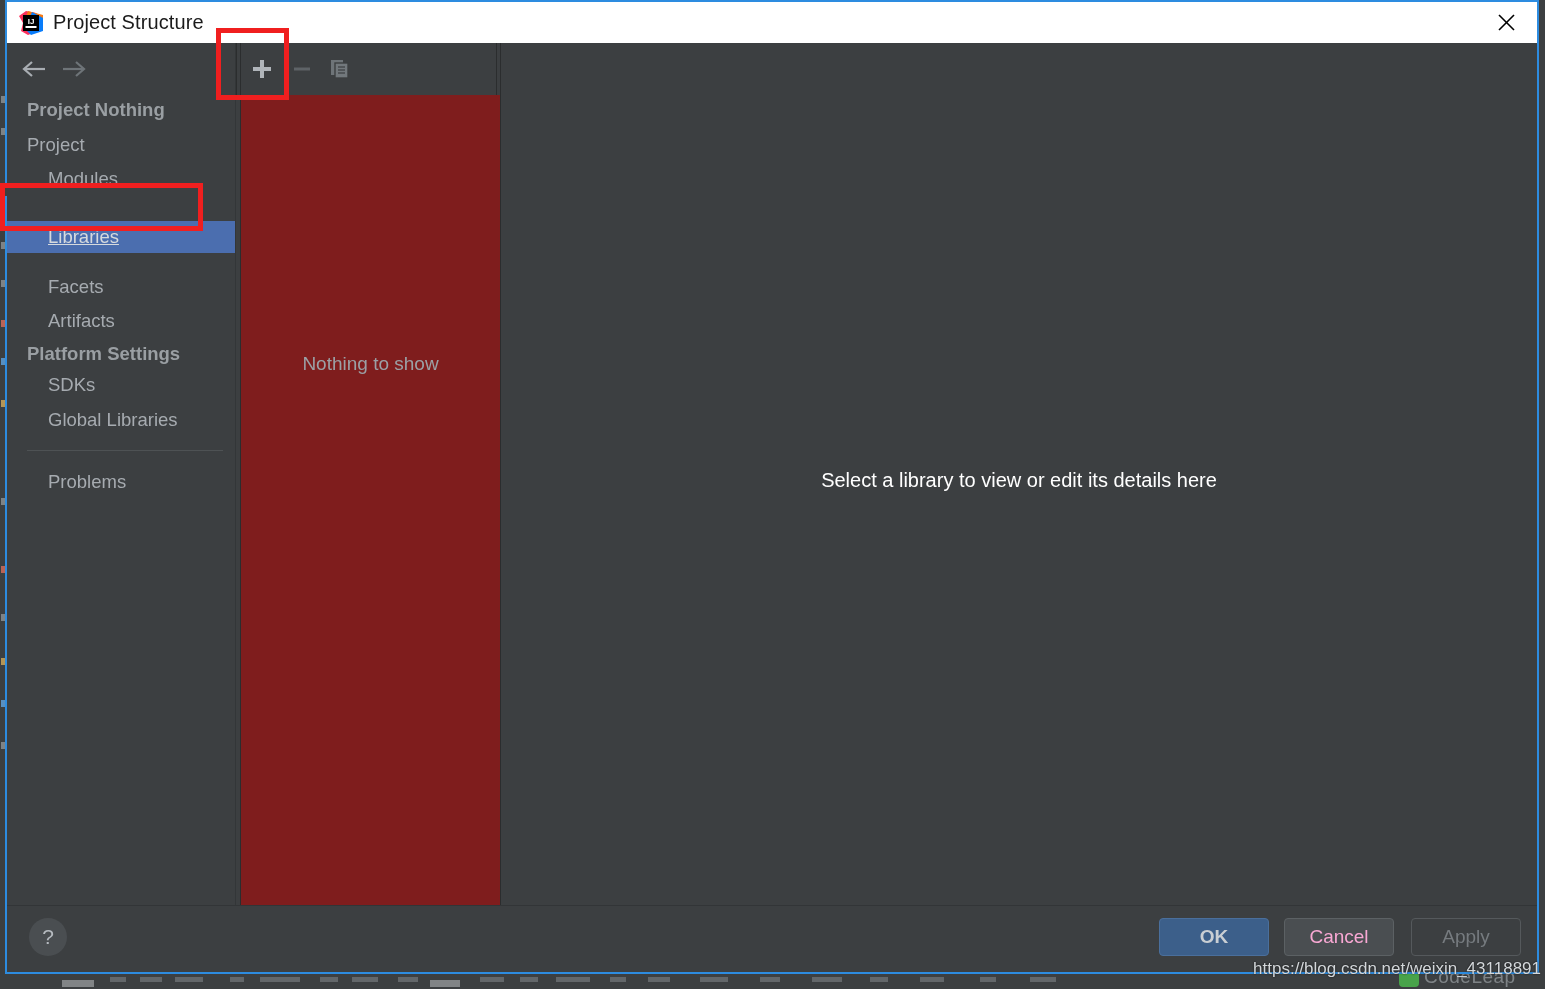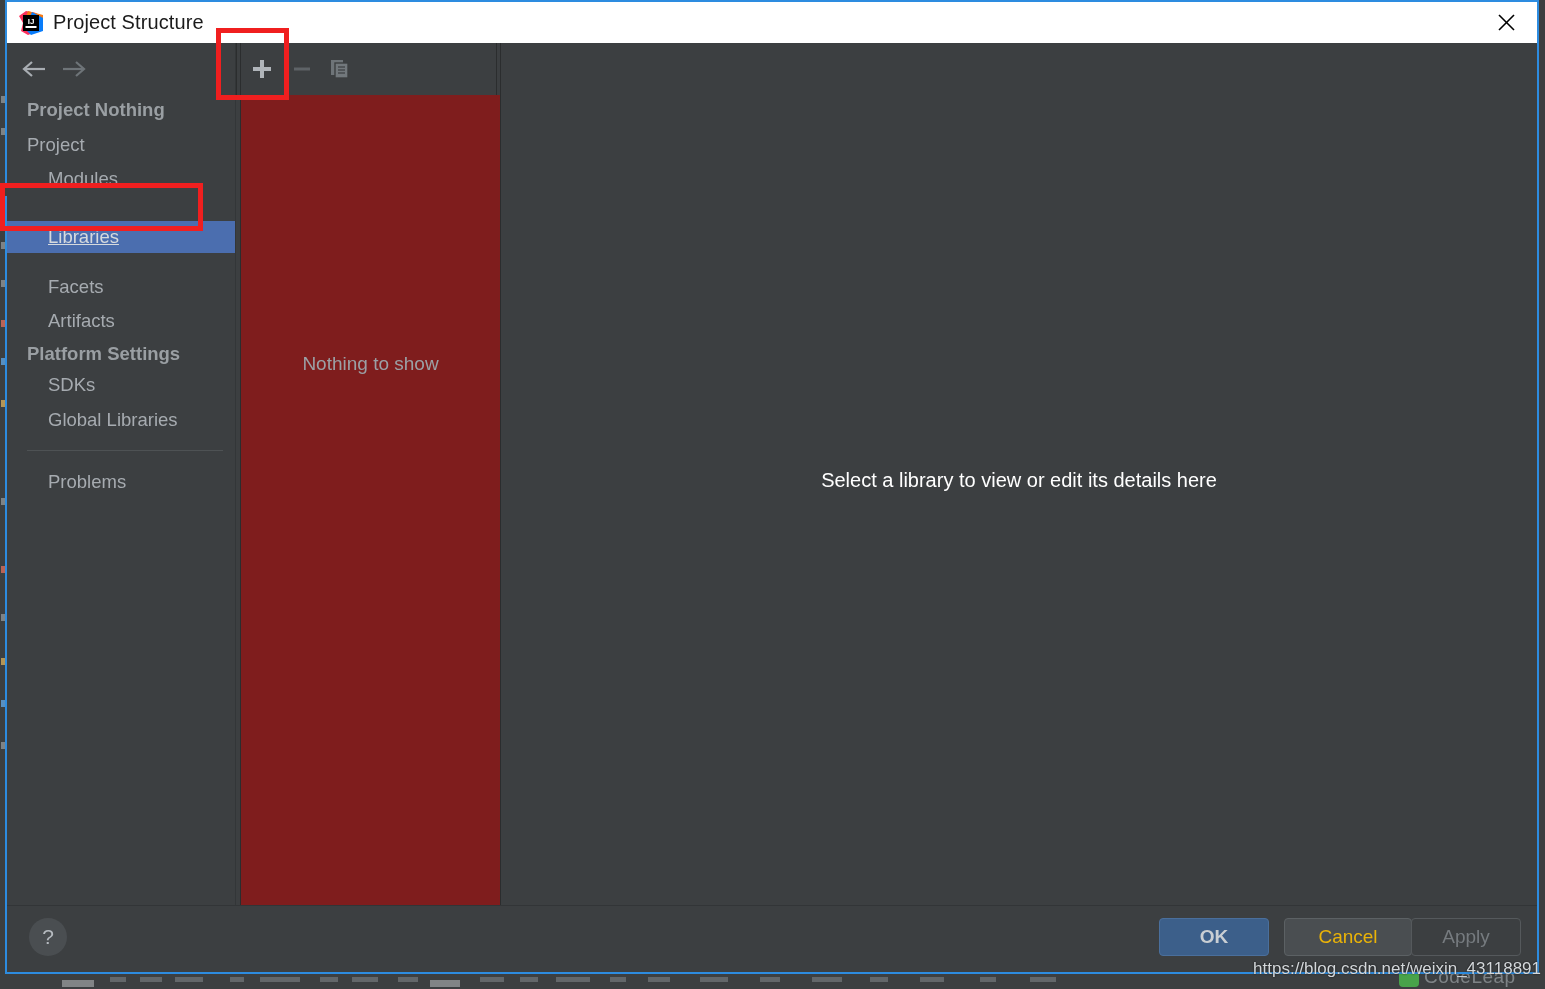--- a/index.html
+++ b/index.html
@@ -296,24 +296,24 @@
   #btn-ok {
     left: 1152px;
     width: 110px;
     background: #3c5f8a;
     border: 1px solid #4a6f9c;
     color: #c9ced3;
     font-weight: bold;
   }
   #btn-cancel {
     left: 1277px;
-    width: 128px;
+    width: 110px;
     background: #4a4e51;
     border: 1px solid #5c6164;
-    color: #eab308;
+    color: #f9a8d4;
   }
   #btn-apply {
     left: 1404px;
     width: 110px;
     background: #3c3f41;
     border: 1px solid #55595c;
     color: #767b7f;
     cursor: default;
   }
 

